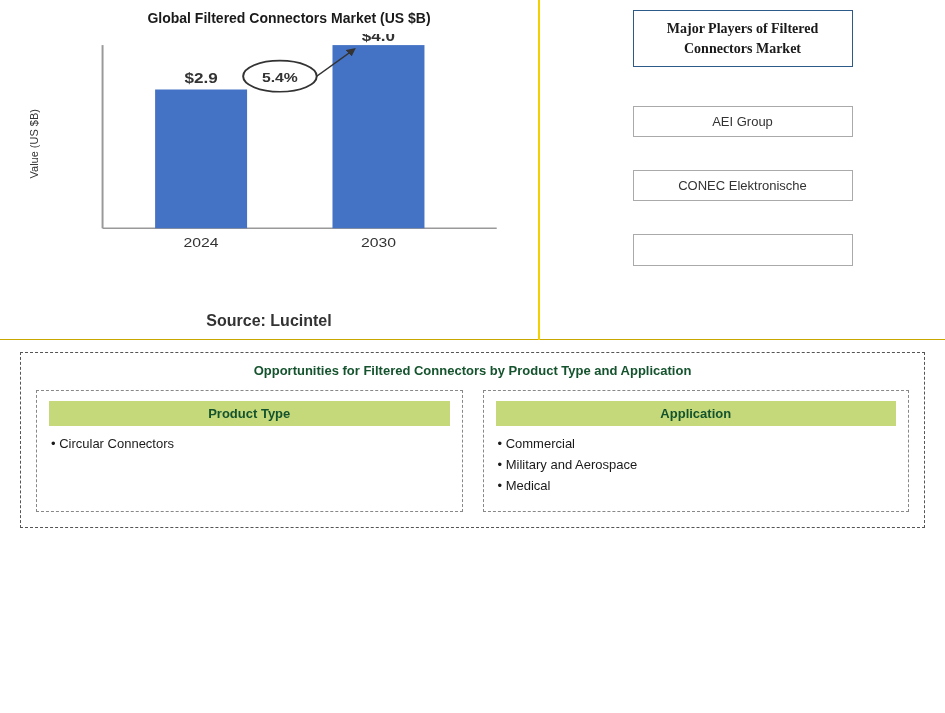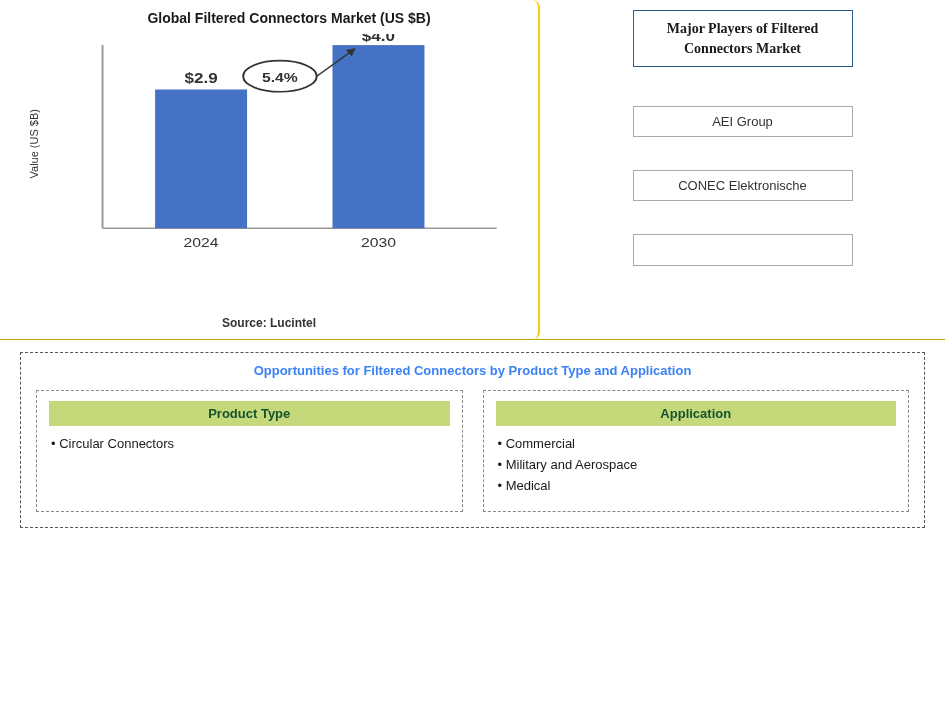--- a/index.html
+++ b/index.html
@@ -26,41 +26,40 @@
       height: 340px;
       border-bottom: 1px solid #c8a800;
     }
     
     .chart-area {
       width: 540px;
       height: 340px;
       border-right: 2px solid #f5d000;
       position: relative;
       padding: 10px 10px 10px 20px;
-      border-radius: 8px;
     }
     .chart-title {
       text-align: center;
       font-size: 14px;
       font-weight: bold;
       color: #1a1a1a;
       margin-bottom: 8px;
       padding-left: 30px;
     }
     .chart-inner {
       position: relative;
       width: 100%;
       height: 250px;
     }
     .source-text {
       position: absolute;
       bottom: 10px;
       left: 50%;
       transform: translateX(-50%);
-      font-size: 12px;
+      font-size: 16px;
       font-weight: bold;
       color: #333;
     }
     
     .players-area {
       width: 405px;
       height: 340px;
       padding: 10px 15px;
       display: flex;
       flex-direction: column;
@@ -96,21 +95,21 @@
     }
     .opportunities-box {
       border: 1.5px dashed #555;
       padding: 10px 15px 15px 15px;
       width: 100%;
     }
     .opportunities-title {
       text-align: center;
       font-size: 13px;
       font-weight: bold;
-      color: #3b82f6;
+      color: #14532d;
       margin-bottom: 12px;
     }
     .opp-columns {
       display: flex;
       flex-direction: row;
       gap: 20px;
     }
     .opp-col {
       flex: 1;
       border: 1.5px dashed #888;

